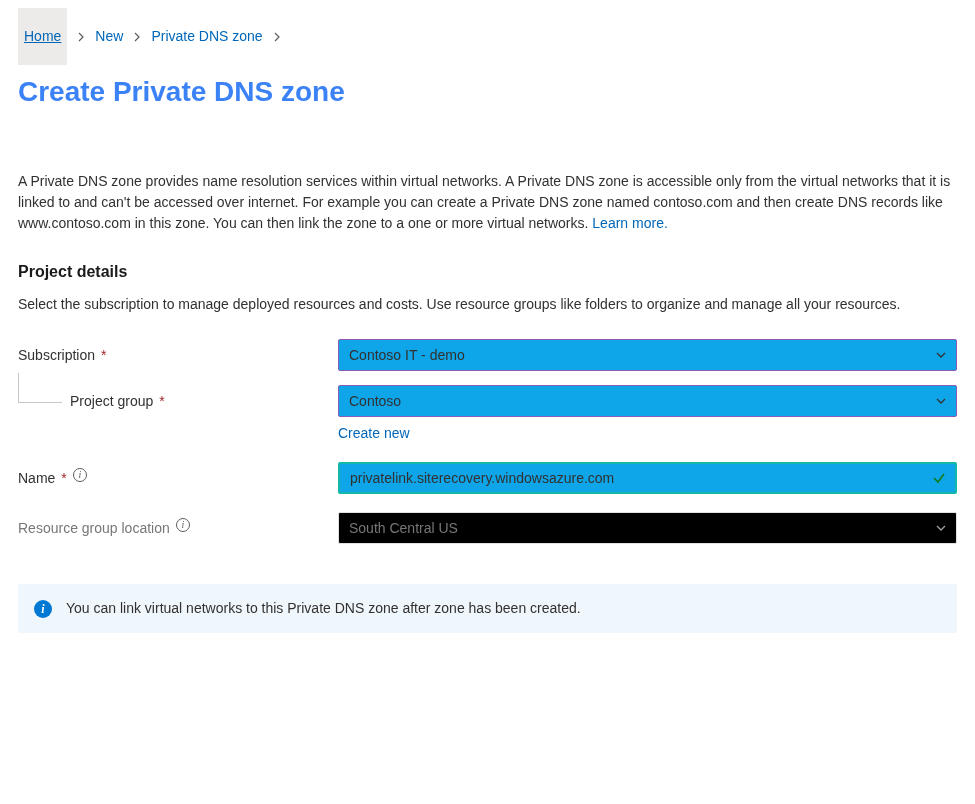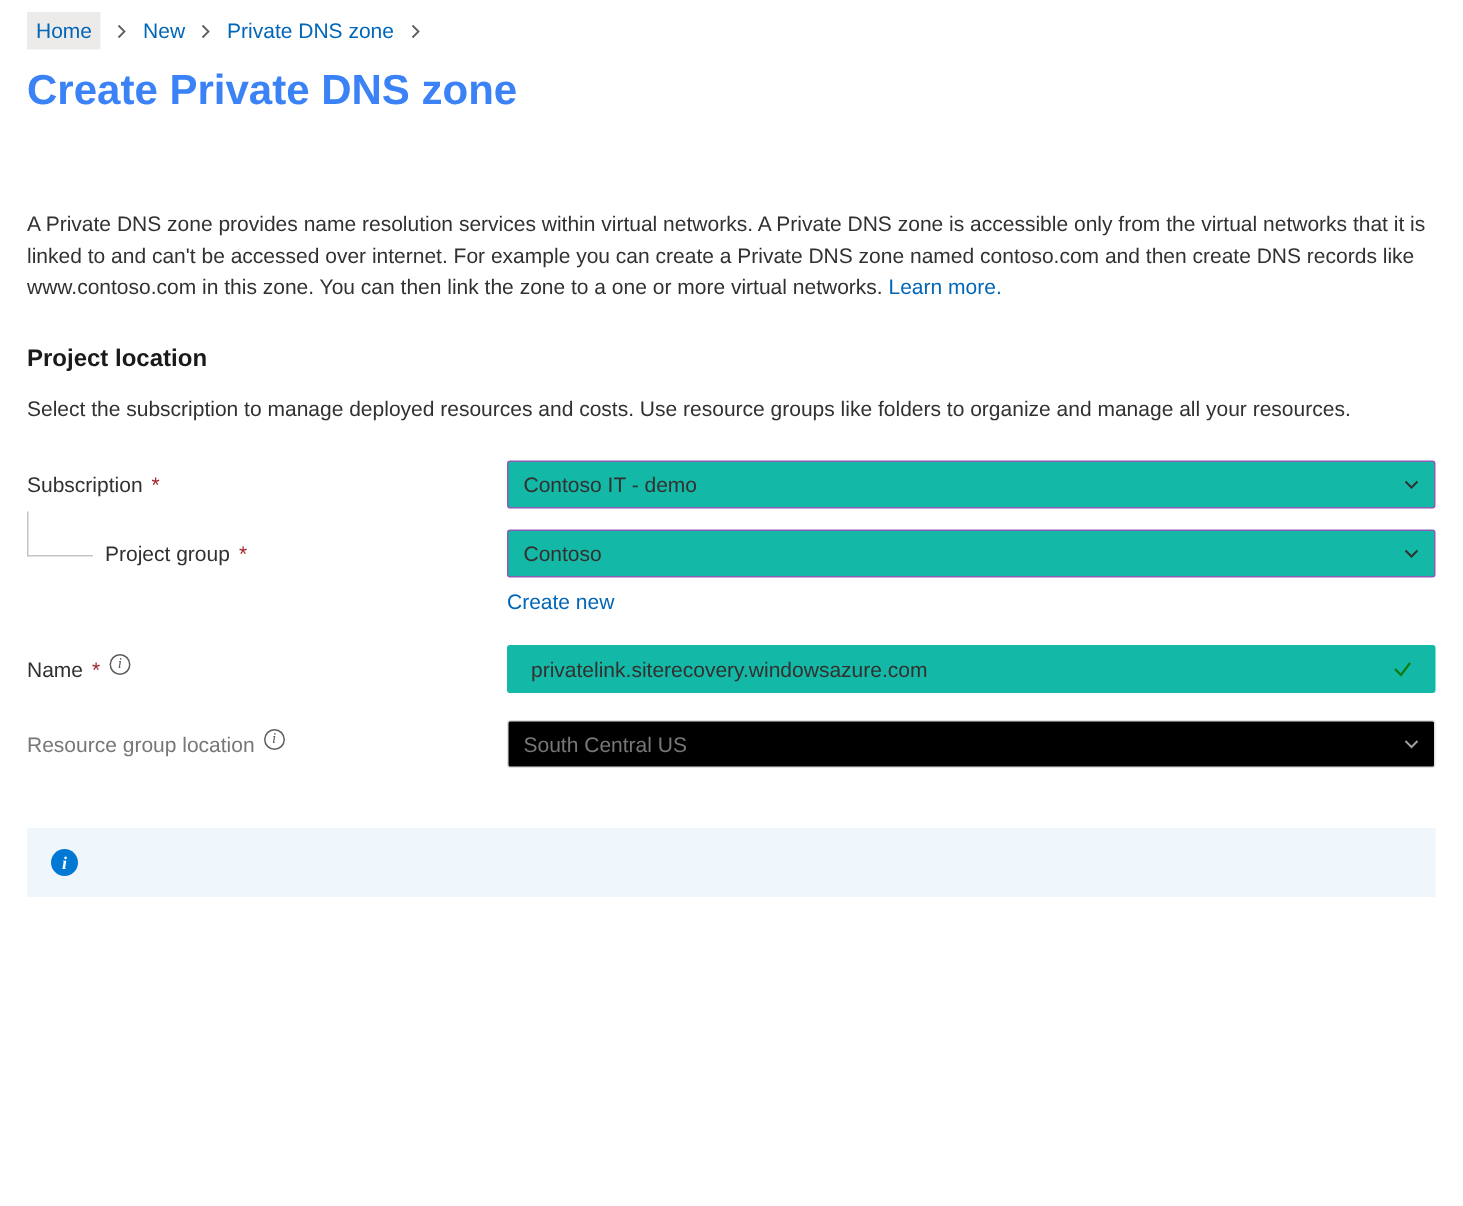--- a/index.html
+++ b/index.html
@@ -19,21 +19,22 @@
     display: flex; align-items: center; gap: 10px;
     font-size: 14px;
     margin-bottom: 6px;
   }
   .breadcrumb a {
     color: #0066b8; text-decoration: none;
     cursor: pointer;
   }
   .breadcrumb a.current {
     background: #edebe9;
-    padding: 2px 6px;
+    padding: 18px 6px;
+    text-decoration: underline;
   }
   .breadcrumb .sep { color: #605e5c; font-size: 14px; }
   .breadcrumb .sep svg { display: block; }
 
   h1.page-title {
     font-size: 28px;
     font-weight: 700;
     margin: 2px 0 58px 0;
     color: #3b82f6;
   }
@@ -114,27 +115,27 @@
   .form-control-cell { flex: 1; }
 
   .select-box, .text-box {
     width: 100%;
     height: 32px;
     border: 1px solid #8a5db5;
     border-radius: 2px;
     padding: 0 36px 0 10px;
     font-size: 14px;
     color: #323130;
-    background: #14b8a6;
+    background: #0ea5e9;
     display: flex; align-items: center;
     position: relative;
     cursor: pointer;
   }
   .text-box {
-    border: 6px solid #14b8a6;
+    border: 2px solid #14b8a6;
     cursor: text;
   }
   .text-box.valid { padding-right: 36px; }
   .text-box.disabled {
     background: #000000;
     color: #777;
     border: 1px solid #e0e0e0;
     cursor: default;
   }
   .box-right-icon {
@@ -200,21 +201,21 @@
     </span>
   </nav>
 
   <h1 class="page-title">Create Private DNS zone</h1>
 
 
   <div class="desc">
     <span>A Private DNS zone provides name resolution services within virtual networks. A Private DNS zone is accessible only from the virtual networks that it is linked to and can't be accessed over internet. For example you can create a Private DNS zone named contoso.com and then create DNS records like www.contoso.com in this zone. You can then link the zone to a one or more virtual networks.  </span><a class="learn-link">Learn more.</a>
   </div>
 
-  <div class="section-heading">Project location</div>
+  <div class="section-heading">Project details</div>
   <div class="section-sub">Select the subscription to manage deployed resources and costs. Use resource groups like folders to organize and manage all your resources.</div>
 
   <div class="form-row tight">
     <div class="form-label-cell">
       <span>Subscription</span>
       <span class="req">*</span>
     </div>
     <div class="form-control-cell">
       <div class="select-box">
         <span>Contoso IT - demo</span>
@@ -279,15 +280,16 @@
           <svg width="14" height="14" viewBox="0 0 14 14">
               <path d="M3 5 L7 9 L11 5"></path>
             </svg>
         </span>
       </div>
     </div>
   </div>
 
   <div class="info-banner">
     <span class="banner-icon">i</span>
+    <span>You can link virtual networks to this Private DNS zone after zone has been created.</span>
   </div>
 
 </div>
 
 </body></html>

